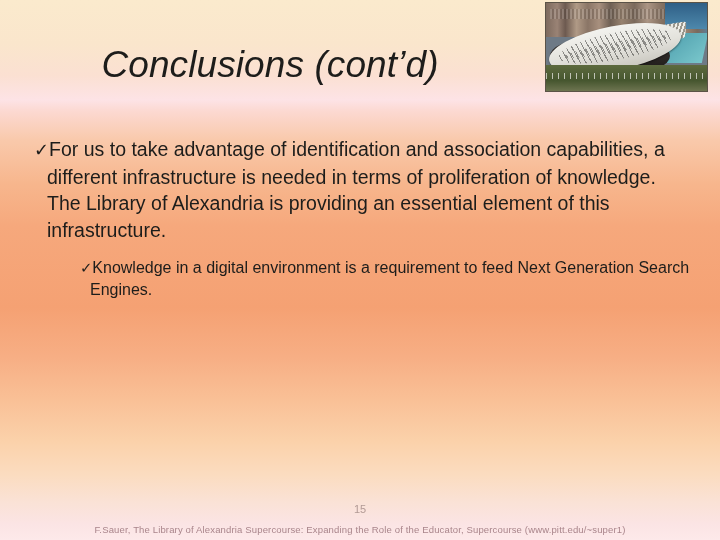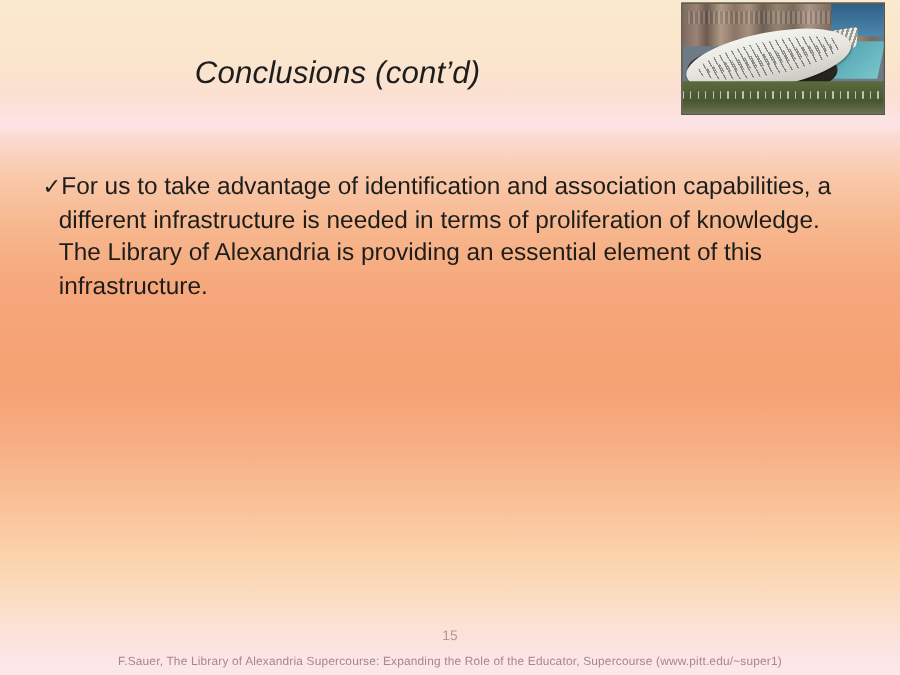--- a/index.html
+++ b/index.html
@@ -38,21 +38,21 @@
     overflow: hidden;
   }
 
   
   #title {
     position: absolute;
     left: 0;
     top: 44px;
     width: 540px;
     text-align: center;
-    font-size: 25px;
+    font-size: 37px;
     font-style: italic;
     font-weight: 400;
     color: #1d1d1b;
     letter-spacing: 0.1px;
     white-space: nowrap;
   }
 
   
   #photo-frame {
     position: absolute;
@@ -242,20 +242,21 @@
       <div class="ph-wall"></div>
       <div class="ph-disc"></div>
       <div class="ph-ground"></div>
     </div>
   </div>
 
   <div id="body">
 
     <p class="bullet-l1"><span class="tick">✓</span><span>For us to take advantage of identification and association capabilities, a different infrastructure is needed in terms of proliferation of knowledge. The Library of Alexandria is providing an essential element  of this infrastructure.</span></p>
 
+    <p class="bullet-l2"><span class="tick">✓</span><span>Knowledge in a digital environment is a requirement to feed Next Generation Search Engines.</span></p>
 
     <div class="gap"></div>
 
 
   </div>
 
   <div id="slide-number">15</div>
   <div id="footer">F.Sauer, The Library of Alexandria Supercourse: Expanding the Role of the Educator, Supercourse (www.pitt.edu/~super1)</div>
 
 </div>

